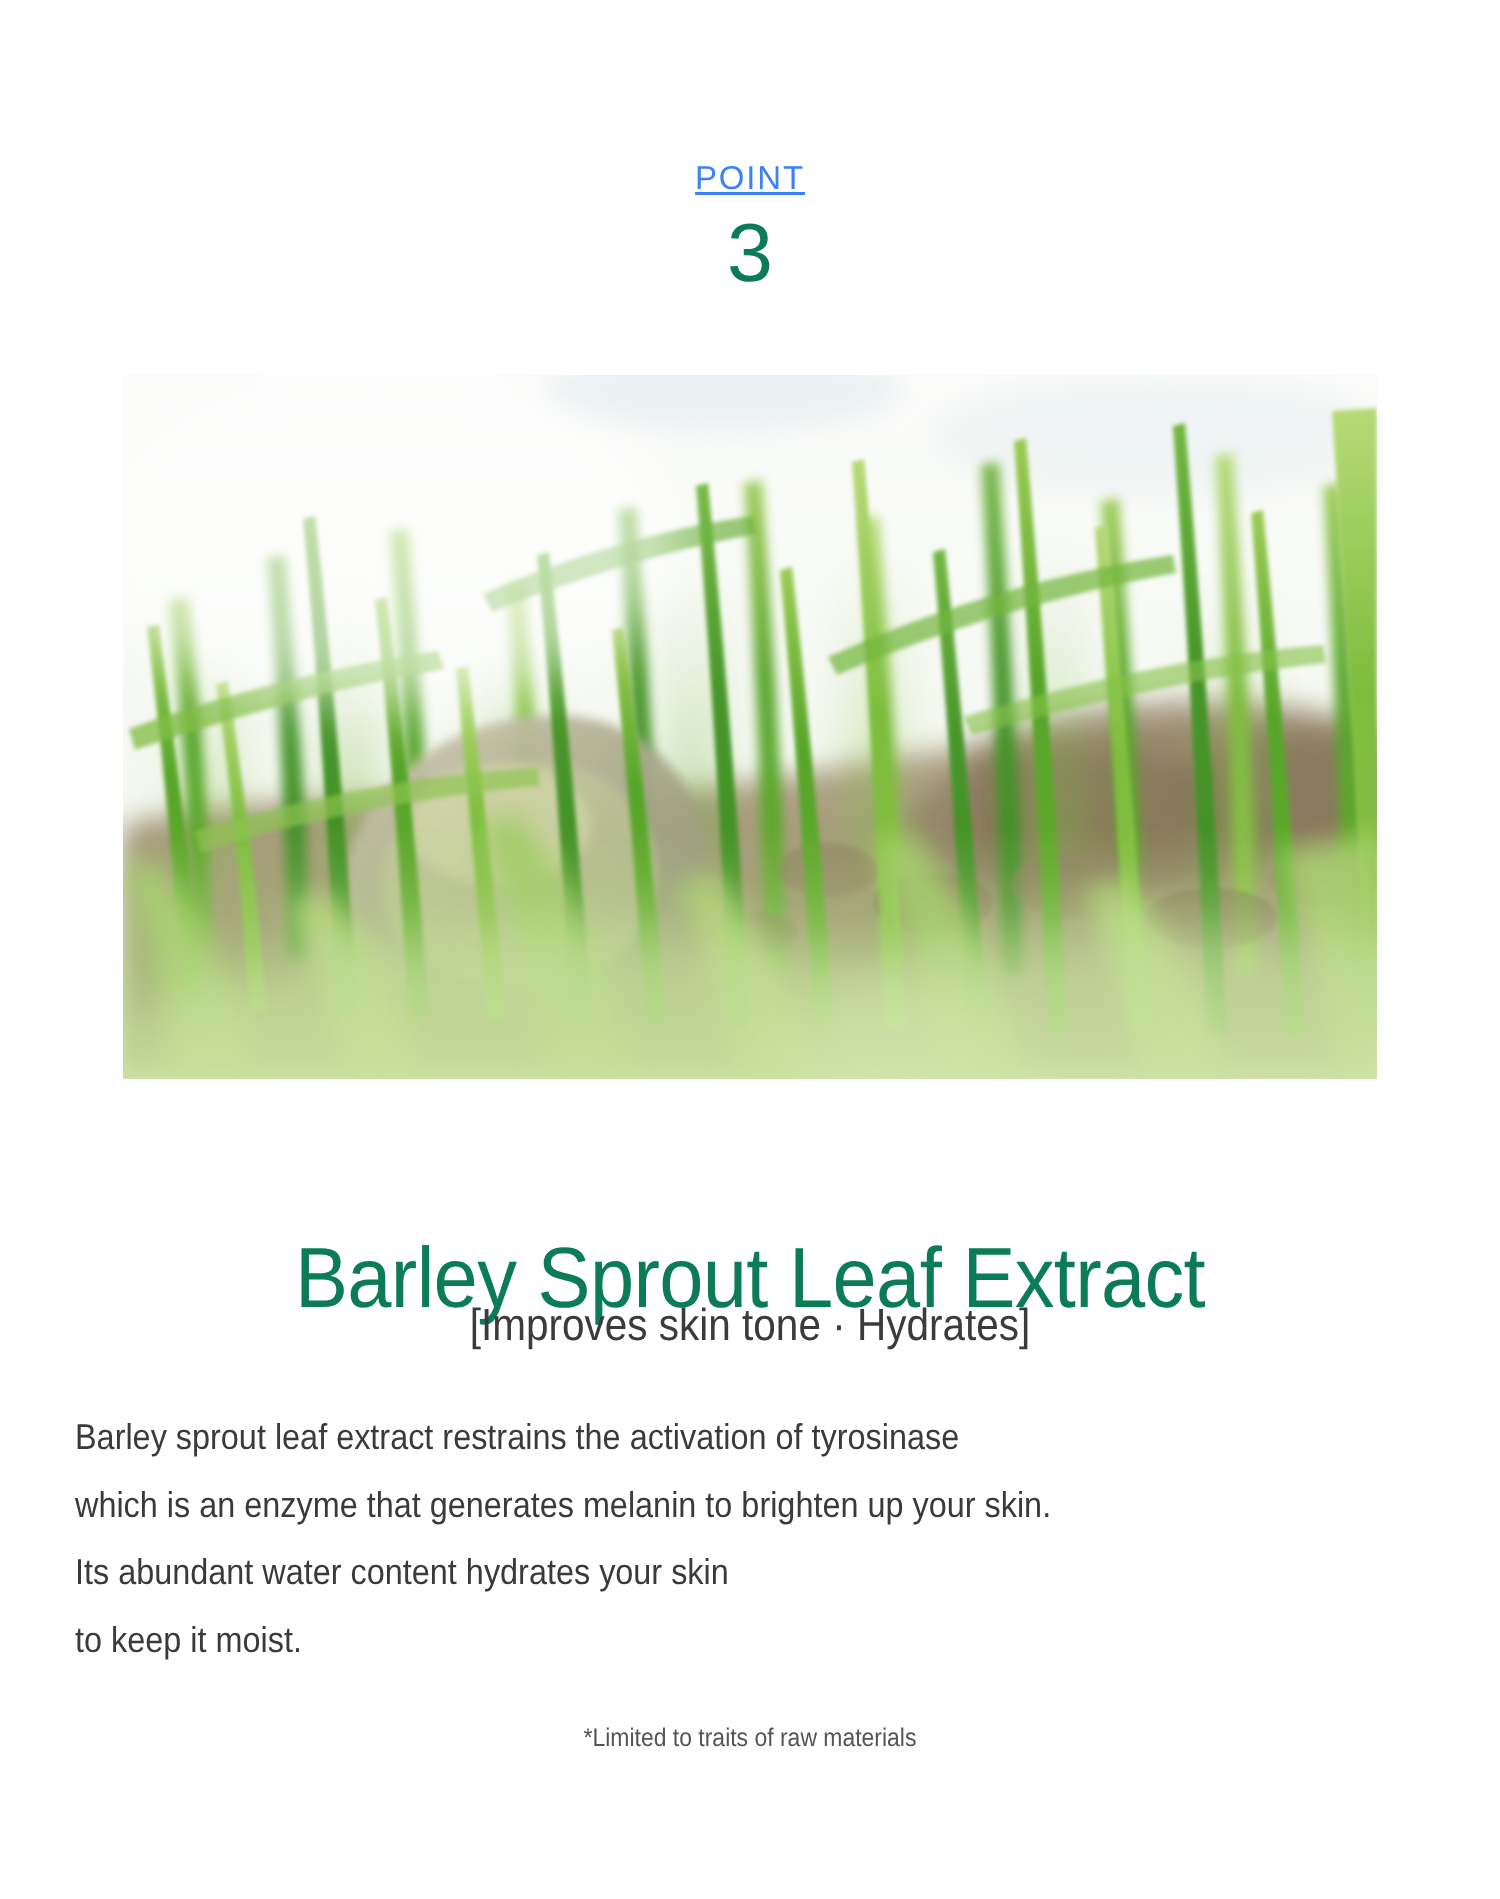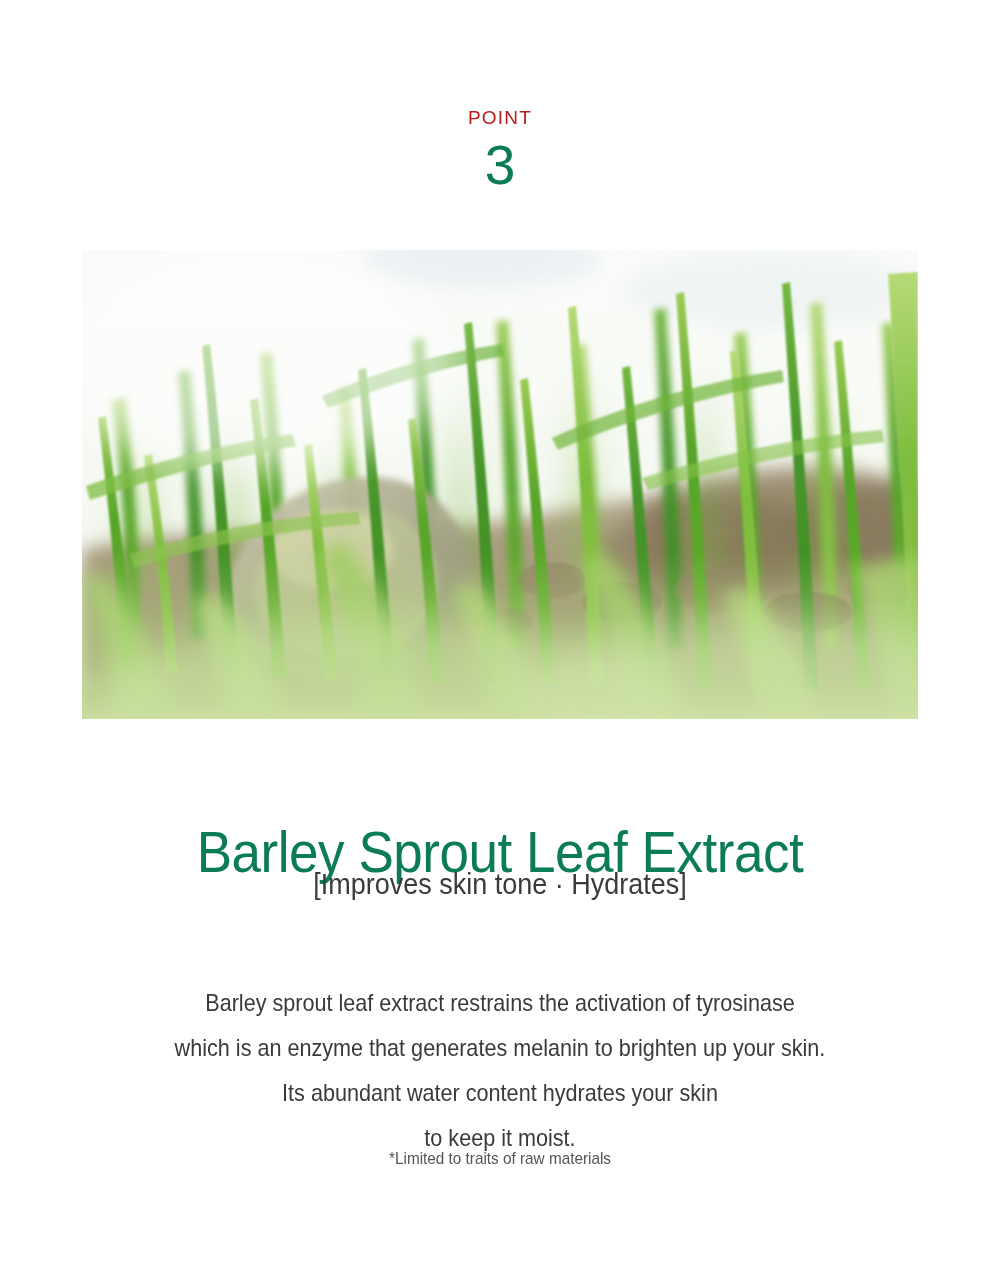--- a/index.html
+++ b/index.html
@@ -24,25 +24,26 @@
 
   
   .point-block {
     position: absolute;
     top: 108px;
     left: 0;
     width: 1000px;
     text-align: center;
   }
   .point-label {
-    font-size: 19px;
+    font-size: 22px;
     letter-spacing: 1.2px;
     font-weight: 400;
     line-height: 1;
-    color: #b91c1c;
+    color: #3b82f6;
+    text-decoration: underline;
   }
   .point-number {
     margin-top: 10px;
     font-size: 55px;
     font-weight: 300;
     line-height: 1.05;
     color: #0b7c55;
   }
 
   
@@ -82,24 +83,23 @@
     font-size: 30px;
     font-weight: 400;
     line-height: 1.2;
     color: #3b3b3b;
     transform: scaleX(0.9);
     transform-origin: center top;
   }
 
   .body-copy {
     position: absolute;
-    top: 980px;
-    left: 0;
-    width: 1000px;
-    text-align: center;
+    top: 936px;
+    left: 0;
+    width: 1000px;
     color: #3a3a3a;
   }
   .body-copy p {
     margin: 0 0 0 0;
     font-size: 24px;
     line-height: 45px;
     font-weight: 400;
     transform: scaleX(0.9);
     transform-origin: center top;
   }

